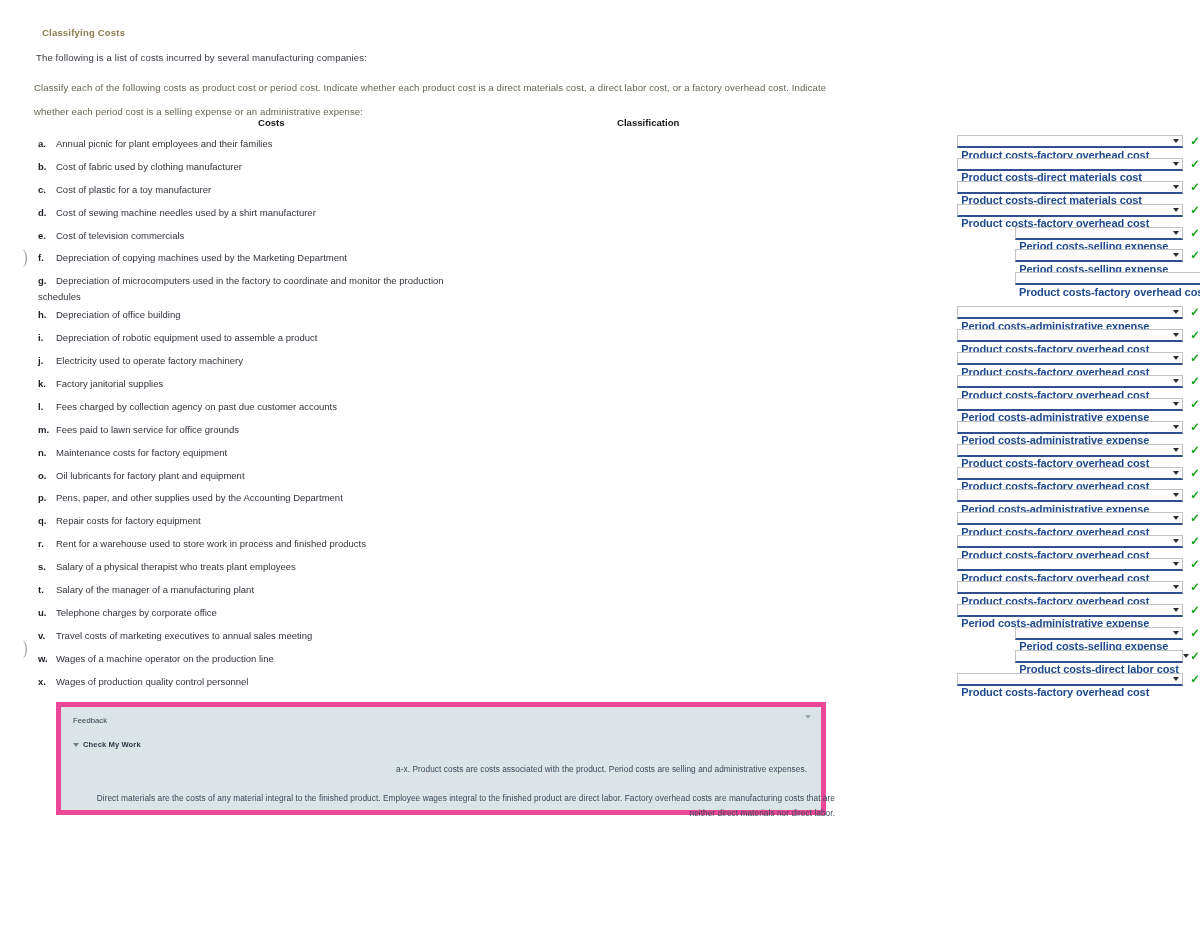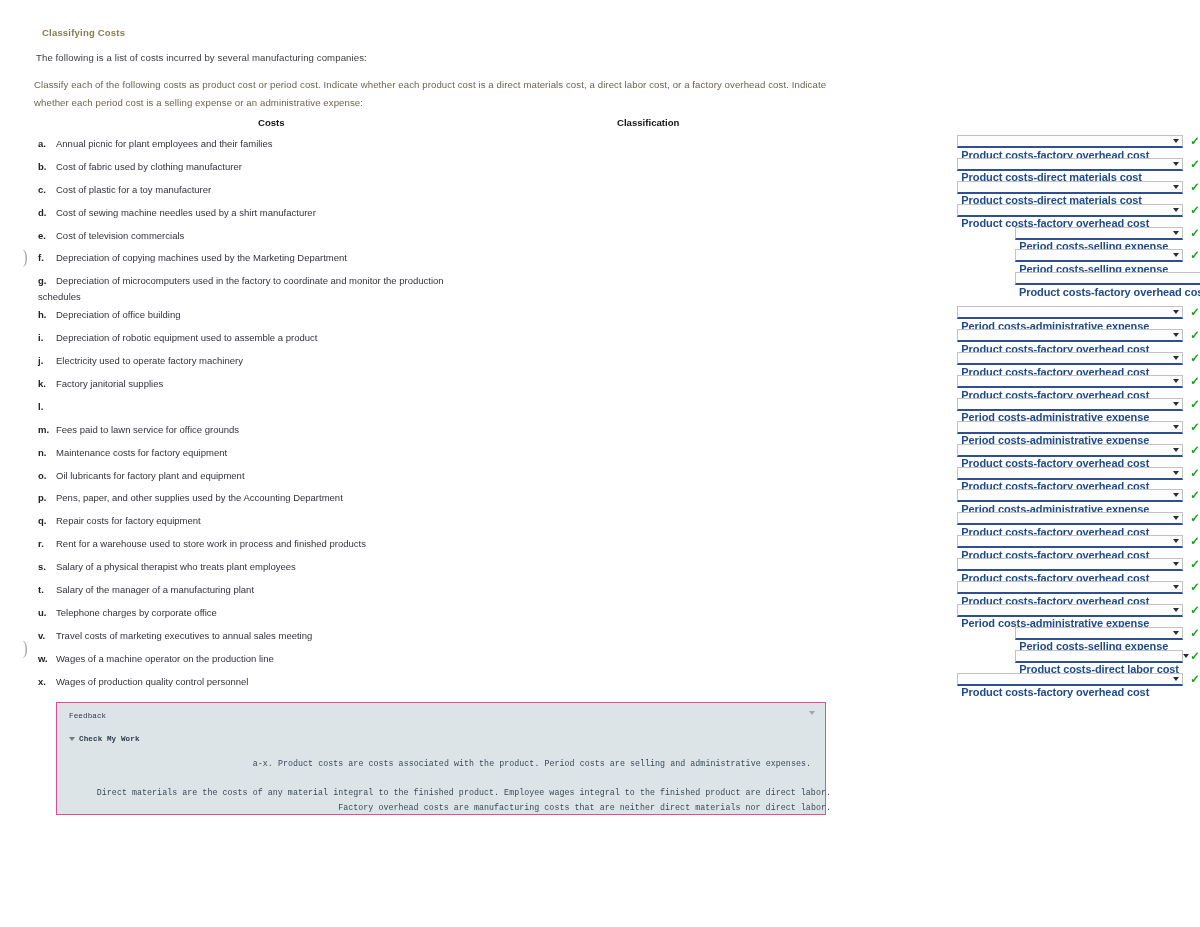--- a/index.html
+++ b/index.html
@@ -37,21 +37,21 @@
     font-size: 9.6px;
     color: #3c3c46;
     letter-spacing: 0.1px;
   }
   .intro2 {
     position: absolute;
     left: 34px;
     top: 76px;
     width: 810px;
     font-size: 9.6px;
-    line-height: 18px;
+    line-height: 24px;
     color: #6b6550;
     letter-spacing: 0.1px;
   }
   .col-head {
     position: absolute;
     font-size: 9.6px;
     font-weight: bold;
     color: #141414;
   }
   .col-head.costs { left: 258px; top: 117px; }
@@ -157,24 +157,23 @@
     transform: scaleX(0.7);
   }
 
   .feedback {
     position: absolute;
     left: 56px;
     top: 702px;
     width: 770px;
     height: 113px;
     background: #dde4e8;
-    border: 1px solid #ec4899;
+    border: 5px solid #ec4899;
     box-sizing: border-box;
     padding: 9px 14px 0 12px;
-    font-family: Liberation Mono, monospace;
   }
   .fb-title {
     font-size: 7.6px;
     color: #2d3b47;
     font-weight: 500;
     letter-spacing: 0.1px;
   }
   .fb-collapse {
     position: absolute;
     right: 10px;
@@ -366,20 +365,21 @@
           <div class="select-wrap w-wide offset-wide">
             <span class="select-label">Product costs-factory overhead cost</span>
             <span class="caret"></span>
           </div>
           <span class="check">✓</span>
         </div>
       </div>
       <div class="row">
         <div class="item-cell">
           <span class="item-letter">l.</span>
+          <span class="item-text">Fees charged by collection agency on past due customer accounts</span>
         </div>
         <div class="class-cell">
           <div class="select-wrap w-wide offset-wide">
             <span class="select-label">Period costs-administrative expense</span>
             <span class="caret"></span>
           </div>
           <span class="check">✓</span>
         </div>
       </div>
       <div class="row">

